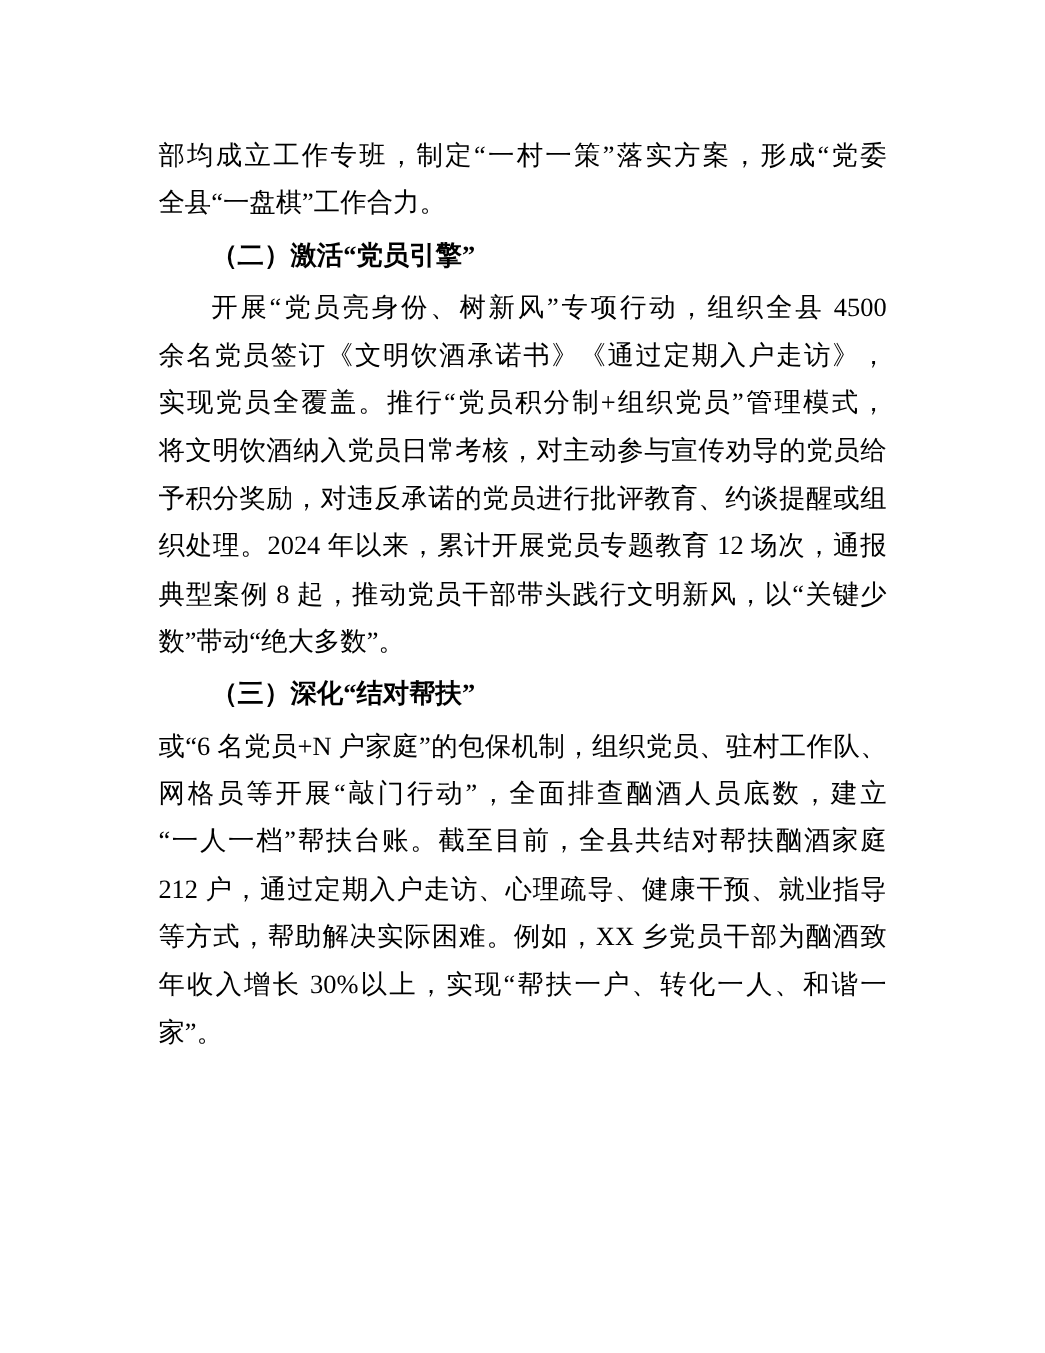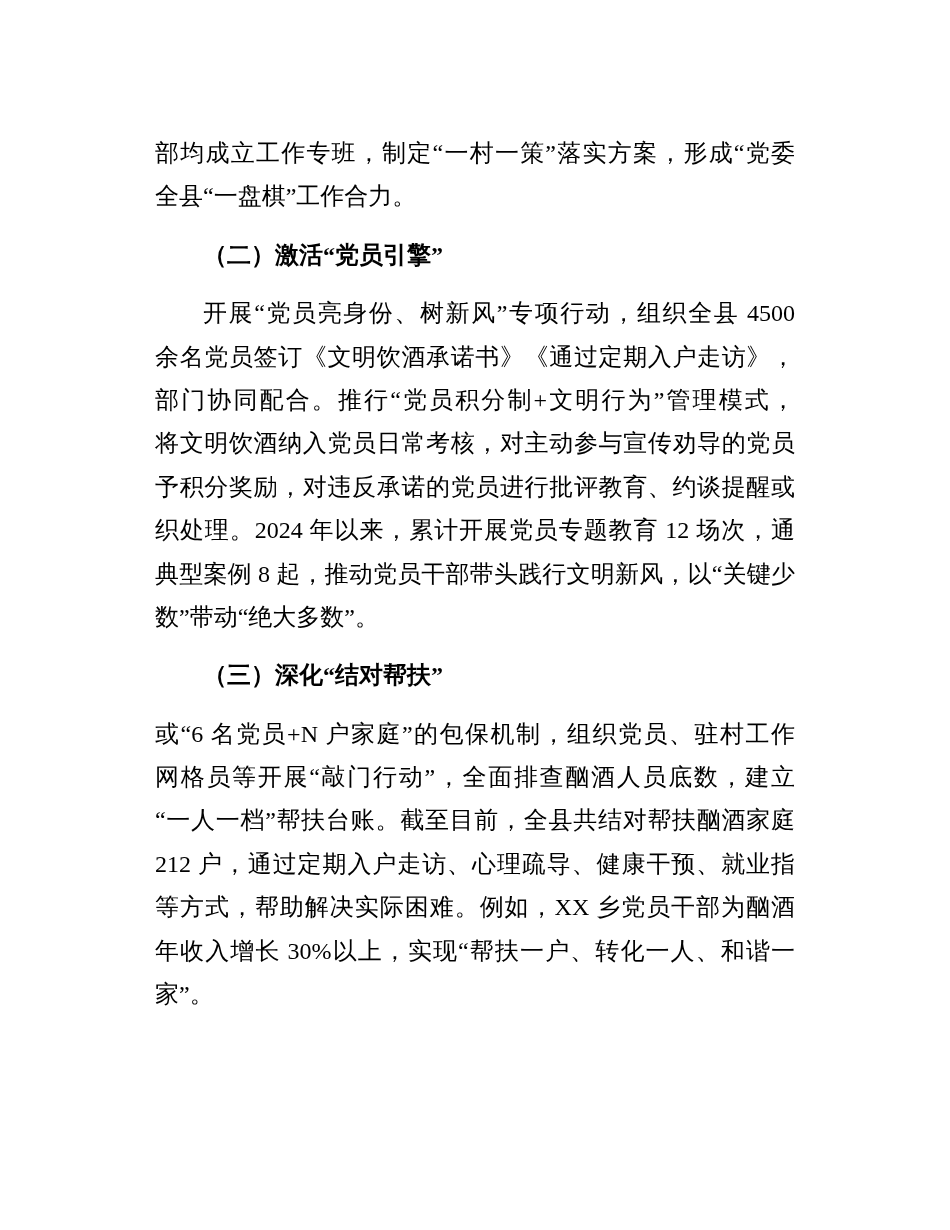--- a/index.html
+++ b/index.html
@@ -17,21 +17,21 @@
     color: #000000;
   }
   .text-area {
     position: absolute;
     left: 140px;
     top: 117px;
     width: 670px;
     font-size: 24px;
   }
   .block {
-    margin: 15px;
+    margin: 4px;
     padding: 0;
   }
   .line {
     height: 43.4px;
     line-height: 43.4px;
     overflow: hidden;
     text-align: left;
   }
   .line.fill {
     text-align: justify;
@@ -52,21 +52,21 @@
       <div class="block paragraph">
         <div class="line fill">部均成立工作专班，制定“一村一策”落实方案，形成“党委</div>
         <div class="line">全县“一盘棋”工作合力。</div>
       </div>
       <div class="block heading">
         <div class="line indent">（二）激活“党员引擎”</div>
       </div>
       <div class="block paragraph">
         <div class="line fill indent">开展“党员亮身份、树新风”专项行动，组织全县 4500</div>
         <div class="line fill">余名党员签订《文明饮酒承诺书》《通过定期入户走访》，</div>
-        <div class="line fill">部门协同配合。推行“党员积分制+文明行为”管理模式，</div>
+        <div class="line fill">实现党员全覆盖。推行“党员积分制+组织党员”管理模式，</div>
         <div class="line fill">将文明饮酒纳入党员日常考核，对主动参与宣传劝导的党员给</div>
         <div class="line fill">予积分奖励，对违反承诺的党员进行批评教育、约谈提醒或组</div>
         <div class="line fill">织处理。2024 年以来，累计开展党员专题教育 12 场次，通报</div>
         <div class="line fill">典型案例 8 起，推动党员干部带头践行文明新风，以“关键少</div>
         <div class="line">数”带动“绝大多数”。</div>
       </div>
       <div class="block heading">
         <div class="line indent">（三）深化“结对帮扶”</div>
       </div>
       <div class="block paragraph">

